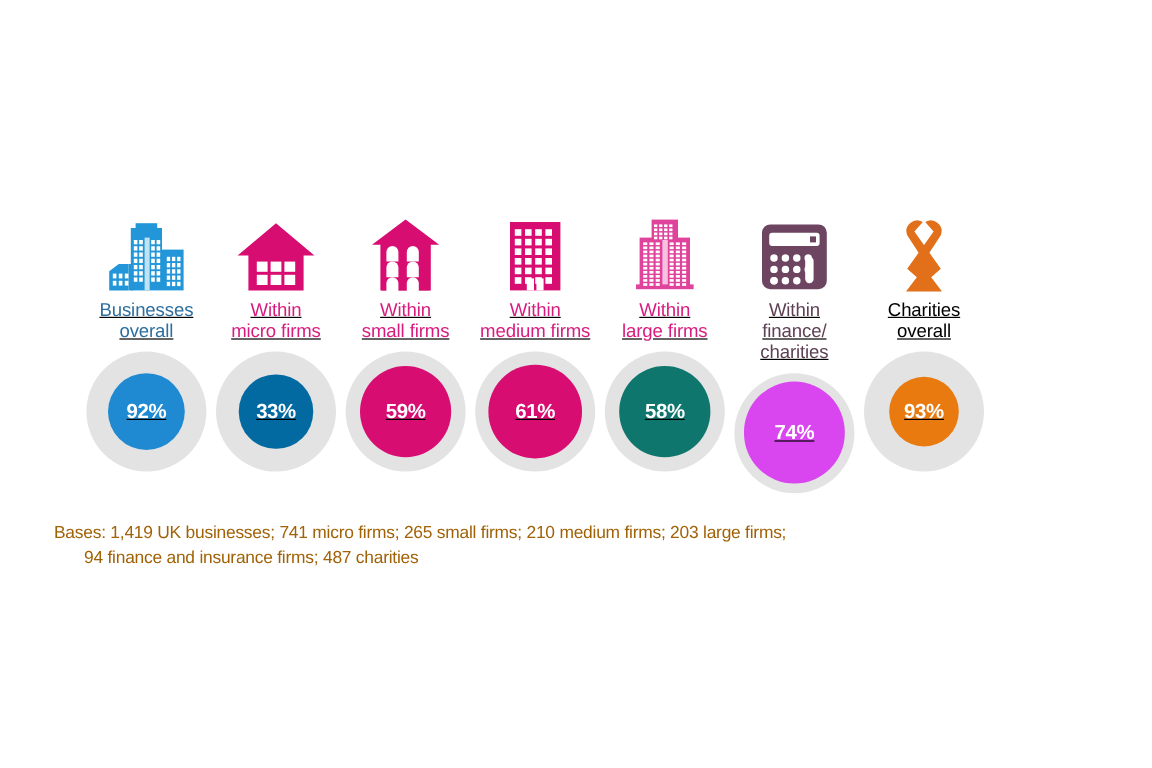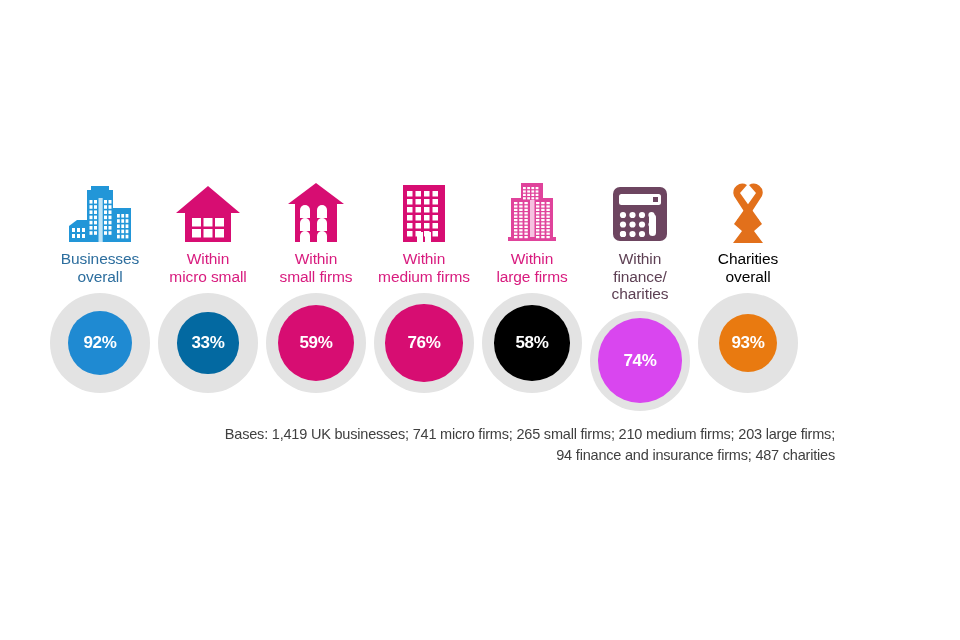--- a/index.html
+++ b/index.html
@@ -19,27 +19,28 @@
     position: absolute;
     left: 0;
     top: 0;
     width: 960px;
     height: 640px;
   }
 
   
   .columns {
     position: absolute;
-    left: 46px;
+    left: 68px;
     top: 172px;
     width: 756px;
     height: 240px;
     display: flex;
     align-items: flex-start;
     justify-content: flex-start;
+    text-decoration: underline;
   }
 
   .col {
     width: 108px;
     flex: 0 0 108px;
     display: flex;
     flex-direction: column;
     align-items: center;
   }
 
@@ -96,27 +97,26 @@
     font-size: 17px;
     font-weight: bold;
     letter-spacing: -0.3px;
     white-space: nowrap;
   }
 
   
   .bases {
     position: absolute;
     left: 45px;
-    top: 424px;
+    top: 434px;
     width: 790px;
     font-size: 14.5px;
     line-height: 21px;
-    color: #404040;
+    color: #a16207;
     letter-spacing: -0.2px;
-    text-align: right;
   }
   .bases .b2 { display: block; margin-left: 25px; }
 </style>
 </head>
 <body>
 
 <div id="infographic">
 
   <div class="columns">
       <div class="col">
@@ -198,21 +198,21 @@
             <rect x="17" y="34" width="9" height="8.5" fill="#ffffff"></rect>
             <rect x="28.5" y="34" width="9" height="8.5" fill="#ffffff"></rect>
             <rect x="40" y="34" width="9" height="8.5" fill="#ffffff"></rect>
             <rect x="17" y="45" width="9" height="8.5" fill="#ffffff"></rect>
             <rect x="28.5" y="45" width="9" height="8.5" fill="#ffffff"></rect>
             <rect x="40" y="45" width="9" height="8.5" fill="#ffffff"></rect>
           </svg>
         </div>
         <div class="label" style="color: rgb(216, 27, 126);">
           <span class="l1">Within</span>
-          <span class="l2">micro small</span>
+          <span class="l2">micro firms</span>
         </div>
         <div class="circle-wrap">
           <div class="ring" style="background: rgb(227, 227, 227);"></div>
           <div class="inner" style="width: 61.14px; height: 61.14px; background: #0369a1;">
             <span class="pct">33%</span>
           </div>
         </div>
       </div>
       <div class="col">
         <div class="icon-wrap">
@@ -270,21 +270,21 @@
             <rect x="31" y="50" width="6" height="10" fill="#ffffff"></rect>
           </svg>
         </div>
         <div class="label" style="color: rgb(216, 27, 126);">
           <span class="l1">Within</span>
           <span class="l2">medium firms</span>
         </div>
         <div class="circle-wrap">
           <div class="ring" style="background: rgb(227, 227, 227);"></div>
           <div class="inner" style="width: 77.38px; height: 77.38px; background: rgb(215, 13, 114);">
-            <span class="pct">76%</span>
+            <span class="pct">61%</span>
           </div>
         </div>
       </div>
       <div class="col">
         <div class="icon-wrap">
           <svg width="62" height="64" viewBox="0 0 62 64" xmlns="http://www.w3.org/2000/svg">
             <rect x="20" y="3" width="22" height="18" fill="#e0439b"></rect>
             <rect x="10" y="18" width="42" height="40" fill="#e0439b"></rect>
             <rect x="29" y="20" width="4.5" height="38" fill="#f6c2e0"></rect>
             <rect x="7" y="57" width="48" height="4" fill="#e0439b"></rect>
@@ -371,21 +371,21 @@
             <rect x="30.4" y="17.2" width="2.8" height="2.2" fill="#ffffff"></rect>
             <rect x="34.6" y="17.2" width="2.8" height="2.2" fill="#ffffff"></rect>
           </svg>
         </div>
         <div class="label" style="color: rgb(216, 27, 126);">
           <span class="l1">Within</span>
           <span class="l2">large firms</span>
         </div>
         <div class="circle-wrap">
           <div class="ring" style="background: rgb(227, 227, 227);"></div>
-          <div class="inner" style="width: 75.64px; height: 75.64px; background: #000000;">
+          <div class="inner" style="width: 75.64px; height: 75.64px; background: #0f766e;">
             <span class="pct">58%</span>
           </div>
         </div>
       </div>
       <div class="col">
         <div class="icon-wrap">
           <svg width="64" height="60" viewBox="0 0 64 60" xmlns="http://www.w3.org/2000/svg">
             <rect x="5" y="3" width="54" height="54" rx="7" fill="#6d4560"></rect>
             <rect x="11" y="10" width="42" height="11" rx="2.5" fill="#ffffff"></rect>
             <rect x="45" y="13" width="5" height="5" fill="#6d4560"></rect>

